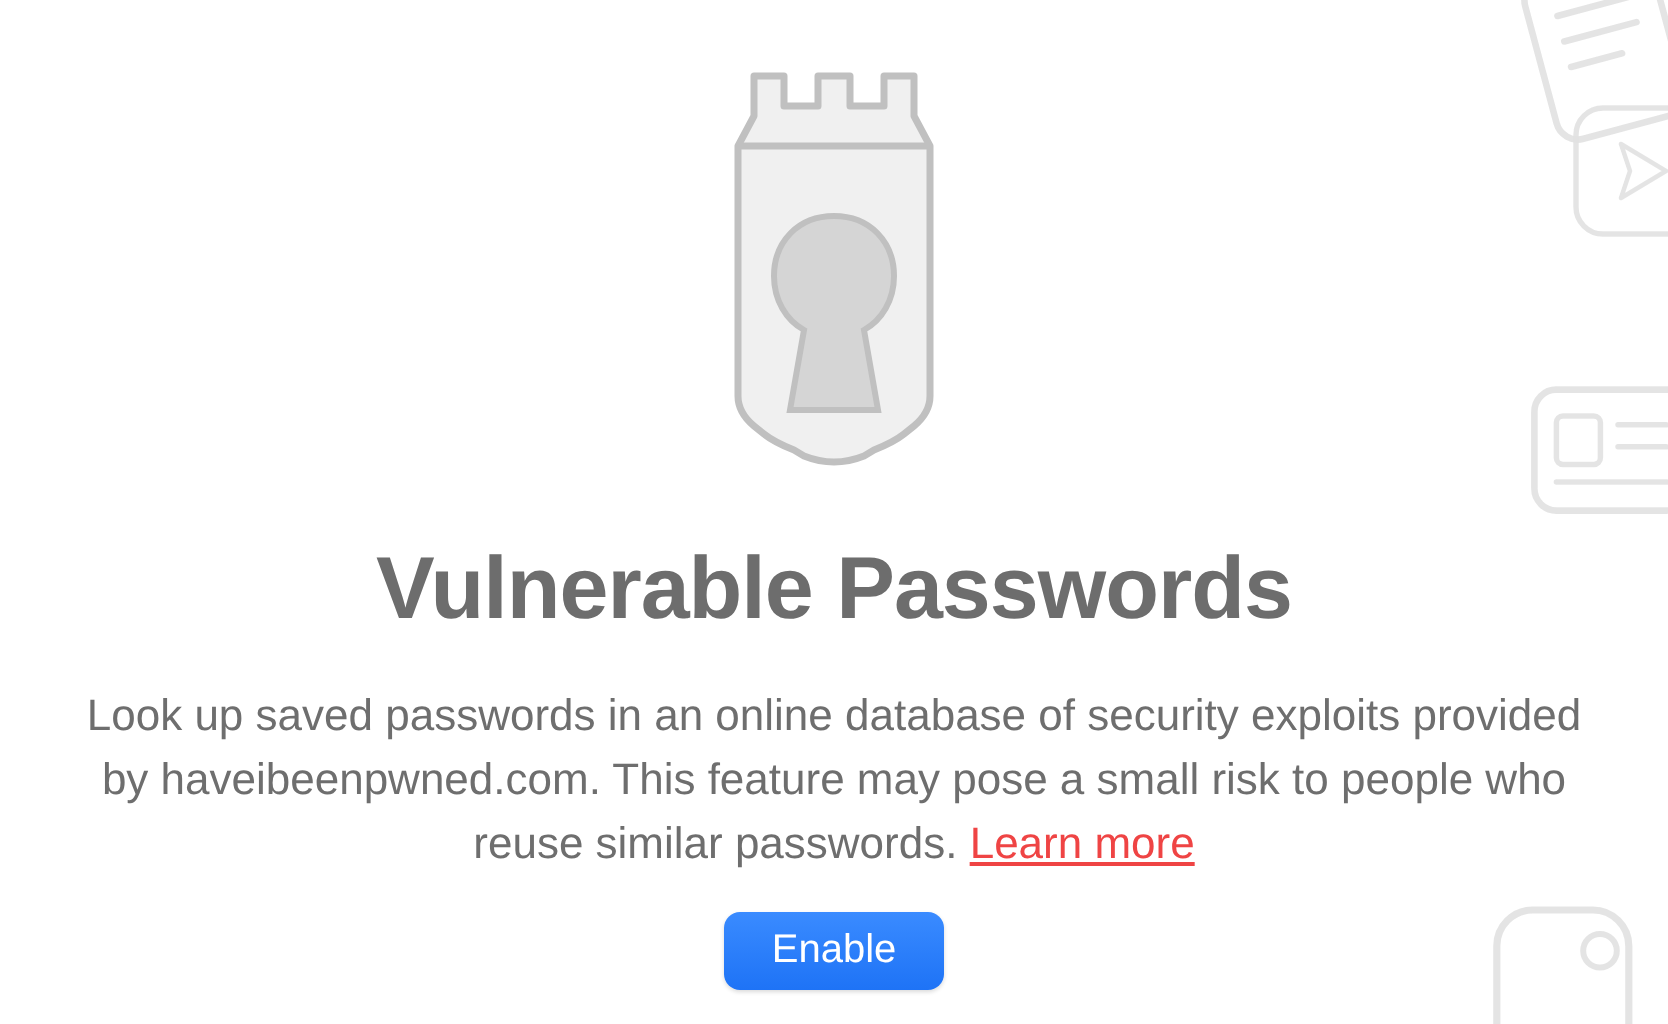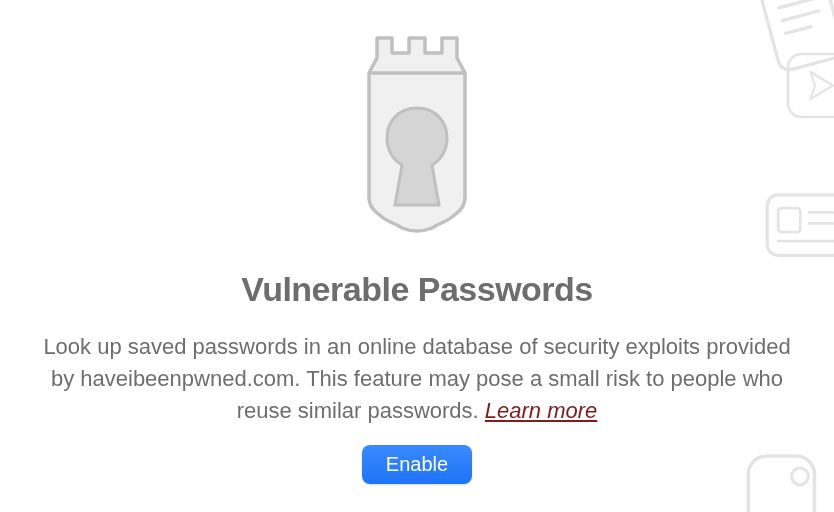--- a/index.html
+++ b/index.html
@@ -24,40 +24,39 @@
       height: 100%;
     }
     .tower-icon {
       width: 160px;
       height: 230px;
       display: flex;
       align-items: center;
       justify-content: center;
     }
     .heading {
-      font-size: 34px;
+      font-size: 44px;
       font-weight: 700;
       color: #6d6d6d;
       margin-top: 10px;
       letter-spacing: -0.5px;
     }
     .description {
       font-size: 22px;
       color: #6e6e6e;
       text-align: center;
       max-width: 770px;
       margin-top: 22px;
       line-height: 1.45;
       font-weight: 400;
     }
     .learn-more {
-      color: #7f1d1d;
+      color: #ef4444;
       text-decoration: underline;
       cursor: pointer;
-      font-style: italic;
     }
     .enable-btn {
       margin-top: 18px;
       padding: 8px 24px;
       font-size: 20px;
       font-weight: 500;
       color: #ffffff;
       background: linear-gradient(to bottom, #3a8bff, #1e73f6);
       border: none;
       border-radius: 8px;

